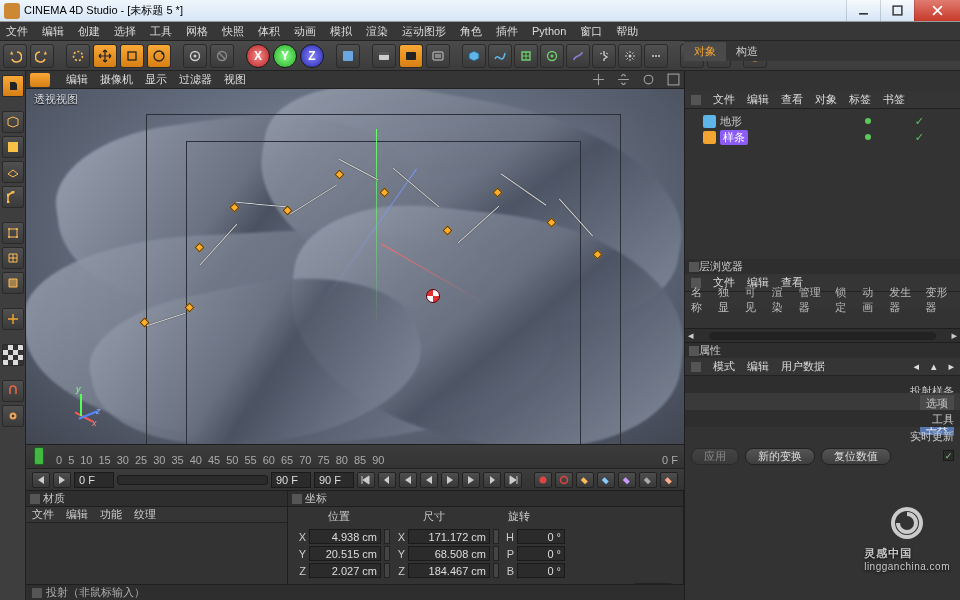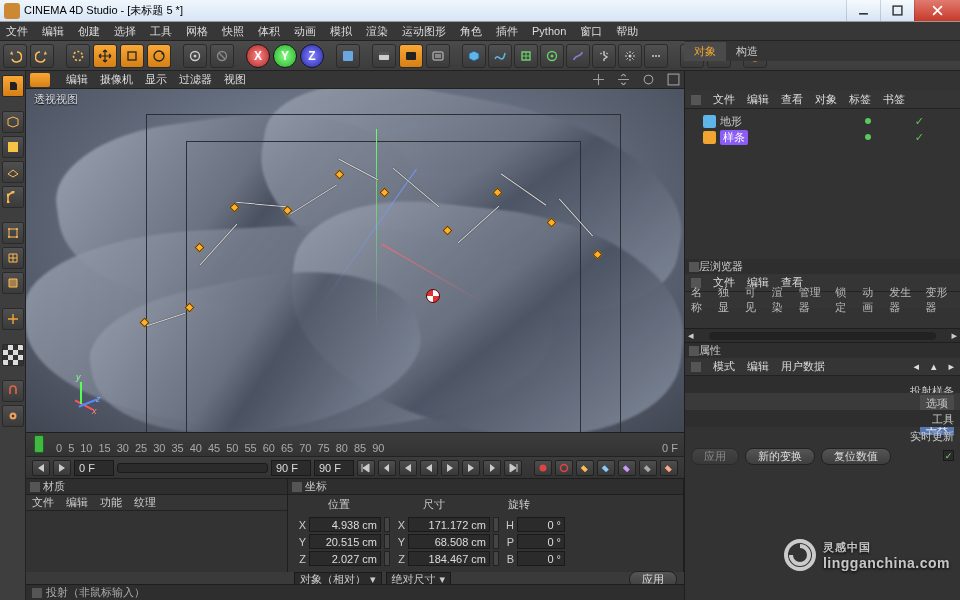--- a/index.html
+++ b/index.html
@@ -95,23 +95,23 @@
 .lyrhdr { height:15px; background:#2e2e2e; padding:0 4px; display:flex; align-items:center; gap:0; }
 .lyrcols { height:16px; background:#353535; display:flex; align-items:center; gap:8px; padding:0 6px; font-size:10px; color:#bbb; }
 .hsbar { height:14px; background:#2e2e2e; border-top:1px solid #1e1e1e; display:flex; align-items:center; }
 .hsbar .tr { flex:1; height:8px; background:#222; margin:0 12px; border-radius:4px; }
 .attrpnl { border-top:1px solid #1e1e1e; flex:1; display:flex; flex-direction:column; }
 .attrrow { display:flex; align-items:flex-end; gap:6px; padding:2px 6px; height:17px;flex-direction:column; }
 .attrrow.hdr2 { background:#2e2e2e; }
 .attrrow .oic2 { width:13px; height:13px; background:#f2a531; border-radius:3px; }
 .btnrow { display:flex; gap:6px; padding:4px 6px; }
 .ck2 { width:11px; height:11px; background:#2b2b2b; border:1px solid #1a1a1a; display:inline-flex; align-items:center; justify-content:center; color:#8c8; font-size:9px; }
-.statusbar { height:16px; background:#2e2e2e; display:flex; align-items:center; padding:0 6px; color:#aaa; gap:4px; border-top:1px solid #1e1e1e;margin-top:12px; }
-.watermark { position:absolute; right:10px; bottom:28px; color:rgba(255,255,255,.75); font-size:24px; font-weight:bold; letter-spacing:1px; pointer-events:none; text-shadow:0 1px 3px #000; display:flex; align-items:center; gap:6px; }
-.watermark .wsub { font-size:14px; font-weight:bold; display:block; letter-spacing:.5px; }
+.statusbar { height:16px; background:#2e2e2e; display:flex; align-items:center; padding:0 6px; color:#aaa; gap:4px; border-top:1px solid #1e1e1e; }
+.watermark { position:absolute; right:10px; bottom:28px; color:rgba(255,255,255,.75); font-size:24px; font-weight:bold; letter-spacing:1px; pointer-events:none; text-shadow:0 1px 3px #000; display:flex; align-items:center; gap:6px;flex-direction:column; }
+.watermark .wsub { font-size:10px; font-weight:normal; display:block; letter-spacing:.5px; }
 .maxon { position:absolute; left:2px; bottom:40px; transform:rotate(-90deg); transform-origin:left bottom; color:#666; font-size:10px; letter-spacing:2px; }
 .triR { width:0; height:0; border-top:4px solid transparent; border-bottom:4px solid transparent; border-left:6px solid #ccc; }
 .triL { width:0; height:0; border-top:4px solid transparent; border-bottom:4px solid transparent; border-right:6px solid #ccc; }
 </style>
 </head>
 <body>
 
 <div class="titlebar">
   <div class="icon"></div>
   <div class="txt">CINEMA 4D Studio - [未标题 5 *]</div>

